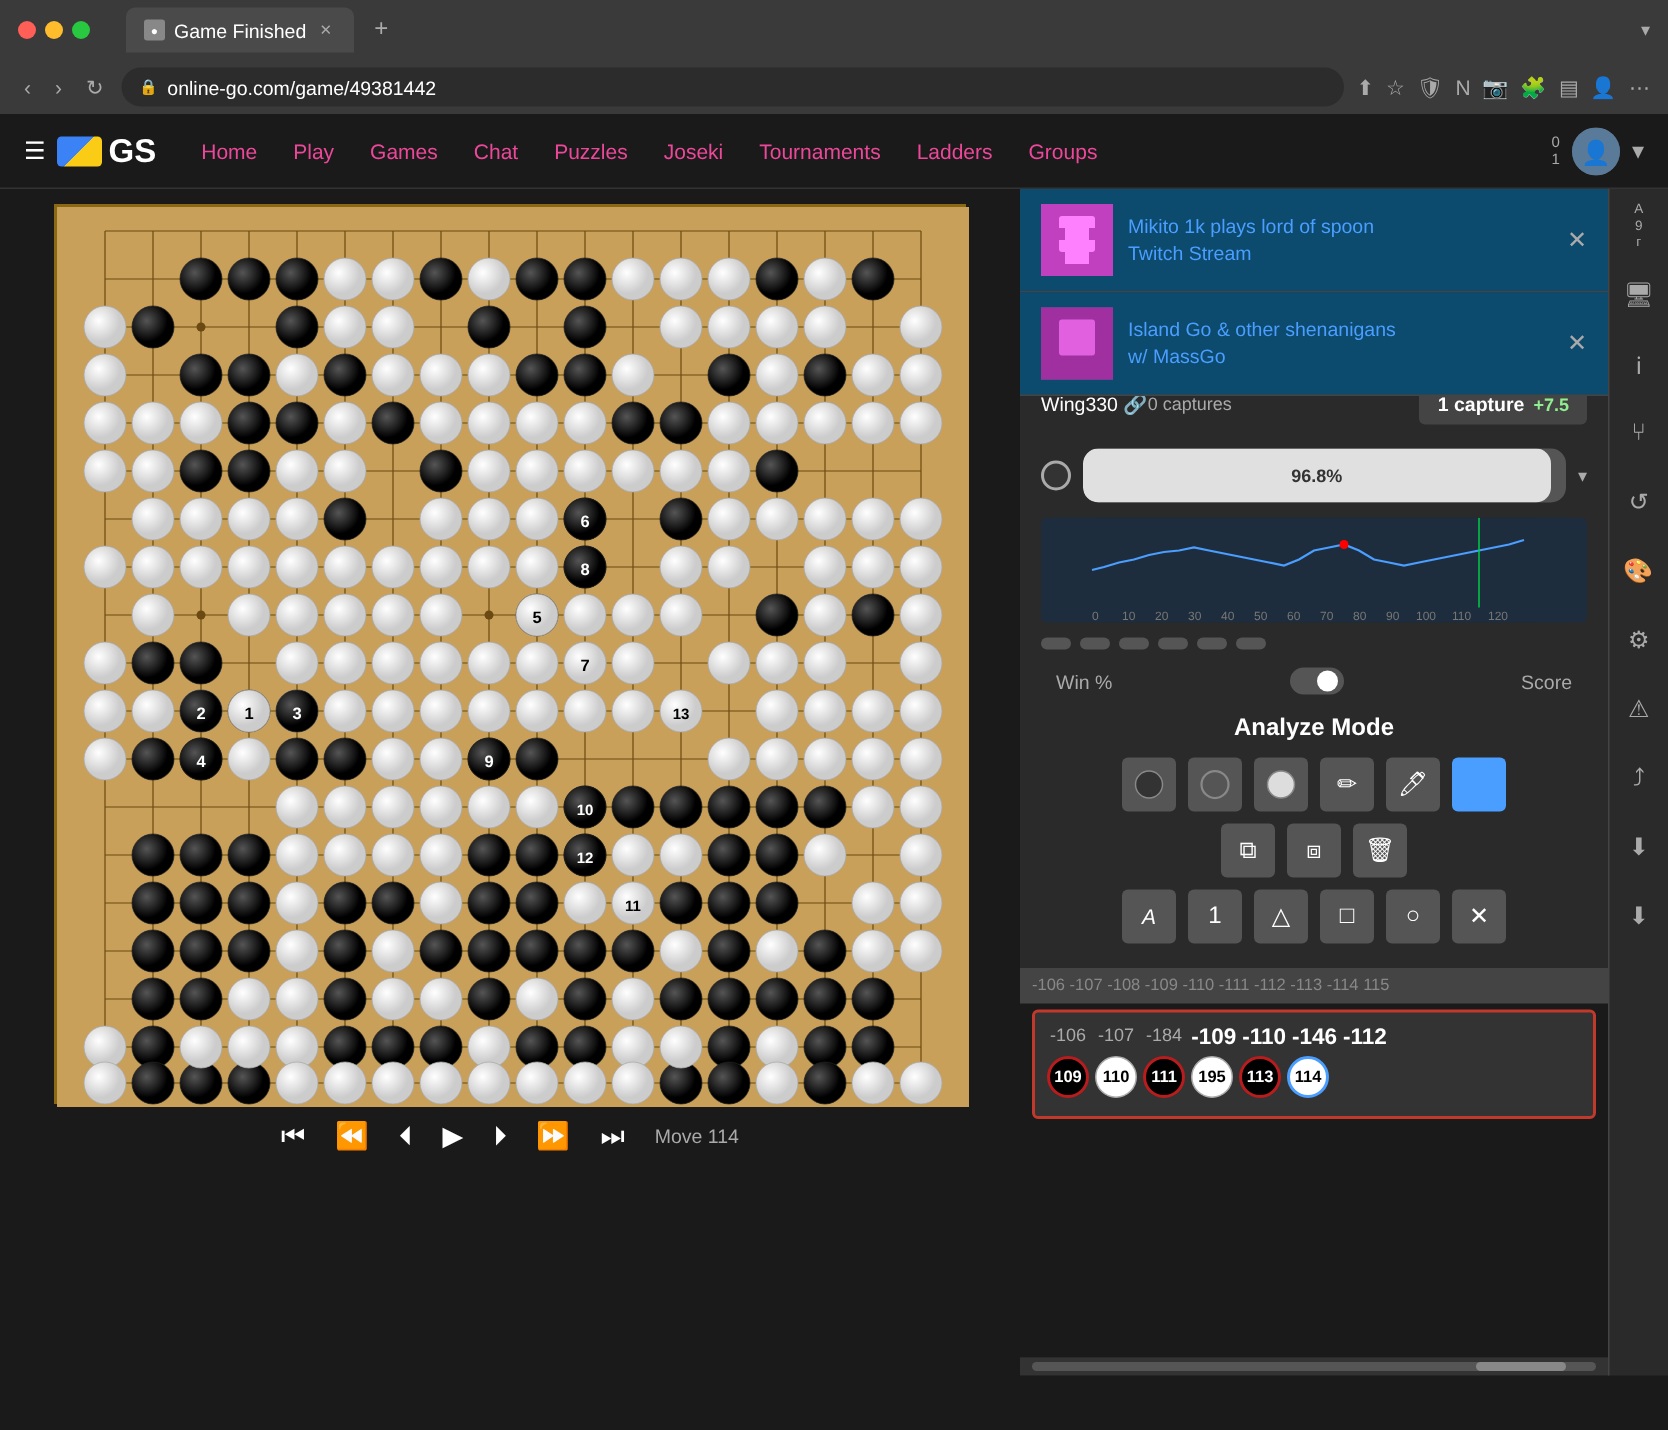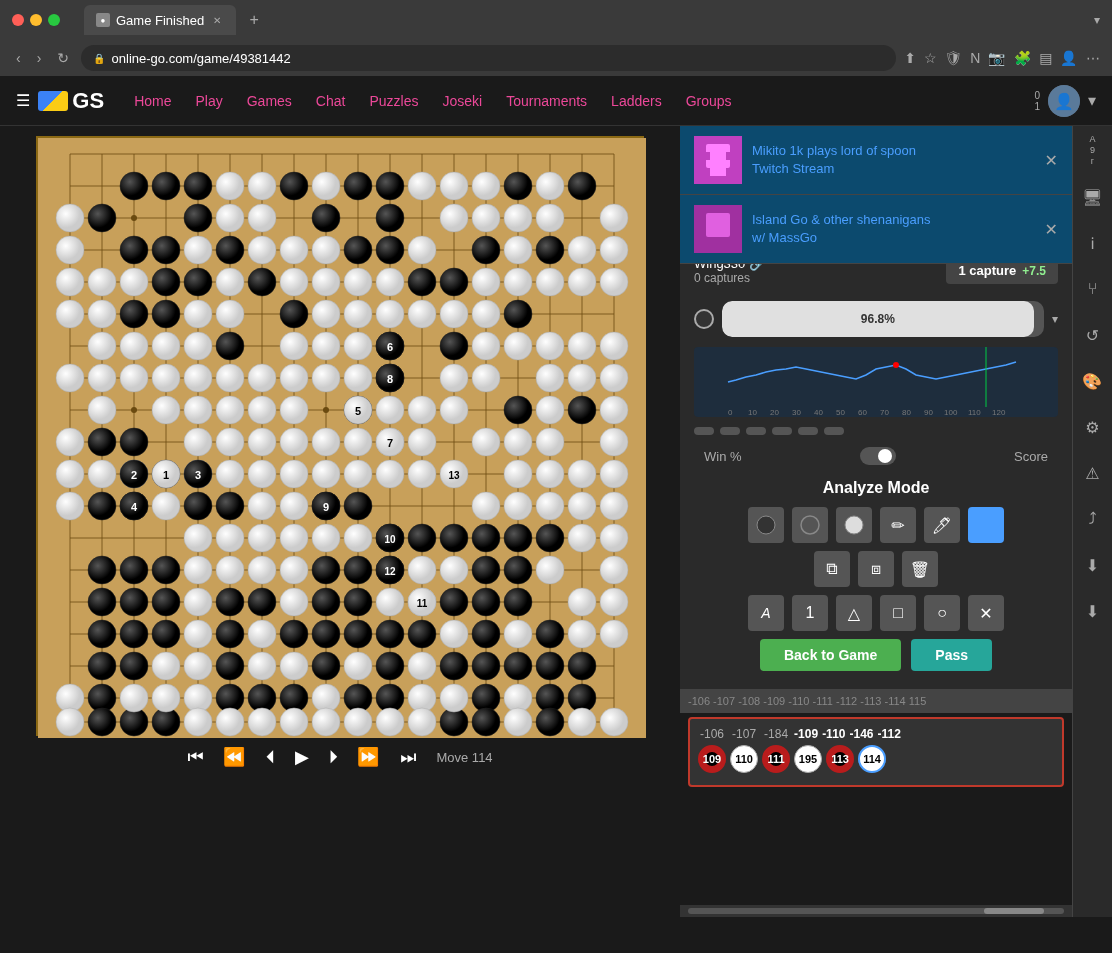--- a/index.html
+++ b/index.html
@@ -58,21 +58,21 @@
 
     
     .notifications { position: absolute; top: 0; left: 0; right: 0; z-index: 10; }
     .notification { background: #0c4a6e; border-bottom: 1px solid #444; padding: 10px 14px; display: flex; align-items: center; gap: 10px; }
     .notif-avatar { width: 48px; height: 48px; background: #555; flex-shrink: 0; display: flex; align-items: center; justify-content: center; }
     .notif-text { color: #4a9eff; font-size: 13px; line-height: 1.4; flex: 1; }
     .notif-close { color: #aaa; cursor: pointer; font-size: 16px; }
 
     
     .player-section { margin-top: 120px; padding: 10px 14px; display: flex; justify-content: space-between; align-items: center; }
-    .player-info { display: flex; flex-direction: column; }
+    .player-info { display: flex; }
     .player-name { color: #fff; font-size: 13px; }
     .captures { color: #aaa; font-size: 12px; }
     .score-display { background: #444; padding: 6px 12px; border-radius: 4px; color: #fff; font-size: 13px; font-weight: bold; display: flex; align-items: center; gap: 6px; }
     .score-komi { color: #90ee90; font-size: 12px; }
 
     
     .progress-section { padding: 6px 14px; display: flex; align-items: center; gap: 8px; }
     .progress-circle { width: 20px; height: 20px; border-radius: 50%; border: 2px solid #aaa; background: #333; }
     .progress-bar-container { flex: 1; background: #555; border-radius: 10px; height: 36px; position: relative; overflow: hidden; }
     .progress-bar-fill { height: 100%; background: #e0e0e0; border-radius: 10px; display: flex; align-items: center; justify-content: center; font-size: 12px; color: #333; font-weight: bold; }
@@ -104,23 +104,23 @@
     .action-btn { padding: 8px 24px; border-radius: 4px; border: none; font-size: 14px; font-weight: bold; cursor: pointer; }
     .btn-green { background: #4caf50; color: #fff; }
     .btn-teal { background: #26a69a; color: #fff; }
 
     
     .move-list-section { flex: 1; background: #1a1a1a; padding: 0; overflow: hidden; }
     .move-list-scroll { overflow-x: auto; overflow-y: hidden; white-space: nowrap; padding: 4px 8px; background: #444; height: 24px; display: flex; align-items: center; }
     .move-list-main { background: #333; padding: 8px; border: 2px solid #c0392b; border-radius: 4px; margin: 4px 8px; }
     .move-row { display: flex; gap: 4px; margin-bottom: 4px; flex-wrap: wrap; }
     .move-item { color: #aaa; font-size: 12px; padding: 0 2px; }
-    .move-item-bold { color: #fff; font-size: 12px; font-weight: bold; }
+    .move-item-bold { color: #fff; font-size: 15px; font-weight: bold; }
     .move-circle { width: 28px; height: 28px; border-radius: 50%; display: flex; align-items: center; justify-content: center; font-size: 11px; font-weight: bold; cursor: pointer; }
-    .mc-black { background: #000; color: #fff; border: 7px solid #b91c1c; }
+    .mc-black { background: #000; color: #fff; border: 2px solid #b91c1c; }
     .mc-white { background: #fff; color: #000; border: 1px solid #aaa; }
     .mc-active { border: 2px solid #4a9eff !important; }
 
     
     .bottom-scroll { height: 12px; background: #333; display: flex; align-items: center; padding: 0 8px; }
     .scroll-track { flex: 1; height: 6px; background: #555; border-radius: 3px; }
     .scroll-thumb { width: 60px; height: 6px; background: #888; border-radius: 3px; margin-left: auto; margin-right: 20px; }
 
     
     .right-sidebar { width: 40px; background: #2a2a2a; display: flex; flex-direction: column; align-items: center; padding: 8px 0; gap: 16px; border-left: 1px solid #444; }
@@ -751,24 +751,20 @@
         <button class="tool-btn">🗑</button>
       </div>
       <div class="symbol-row">
         <button class="symbol-btn" style="font-size:14px; font-style:italic;">A</button>
         <button class="symbol-btn">1</button>
         <button class="symbol-btn">△</button>
         <button class="symbol-btn">□</button>
         <button class="symbol-btn">○</button>
         <button class="symbol-btn">✕</button>
       </div>
-      <div class="action-row">
-        <button class="action-btn btn-green">Back to Game</button>
-        <button class="action-btn btn-teal">Pass</button>
-      </div>
     </div>
 
     <div class="move-list-section">
       <div class="move-list-scroll">
         <span style="color:#888; font-size:11px;">-106 -107 -108 -109 -110 -111 -112 -113 -114 115</span>
       </div>
       <div class="move-list-main">
         <div class="move-row">
           <span class="move-item">-106</span>
           <span class="move-item">-107</span>

